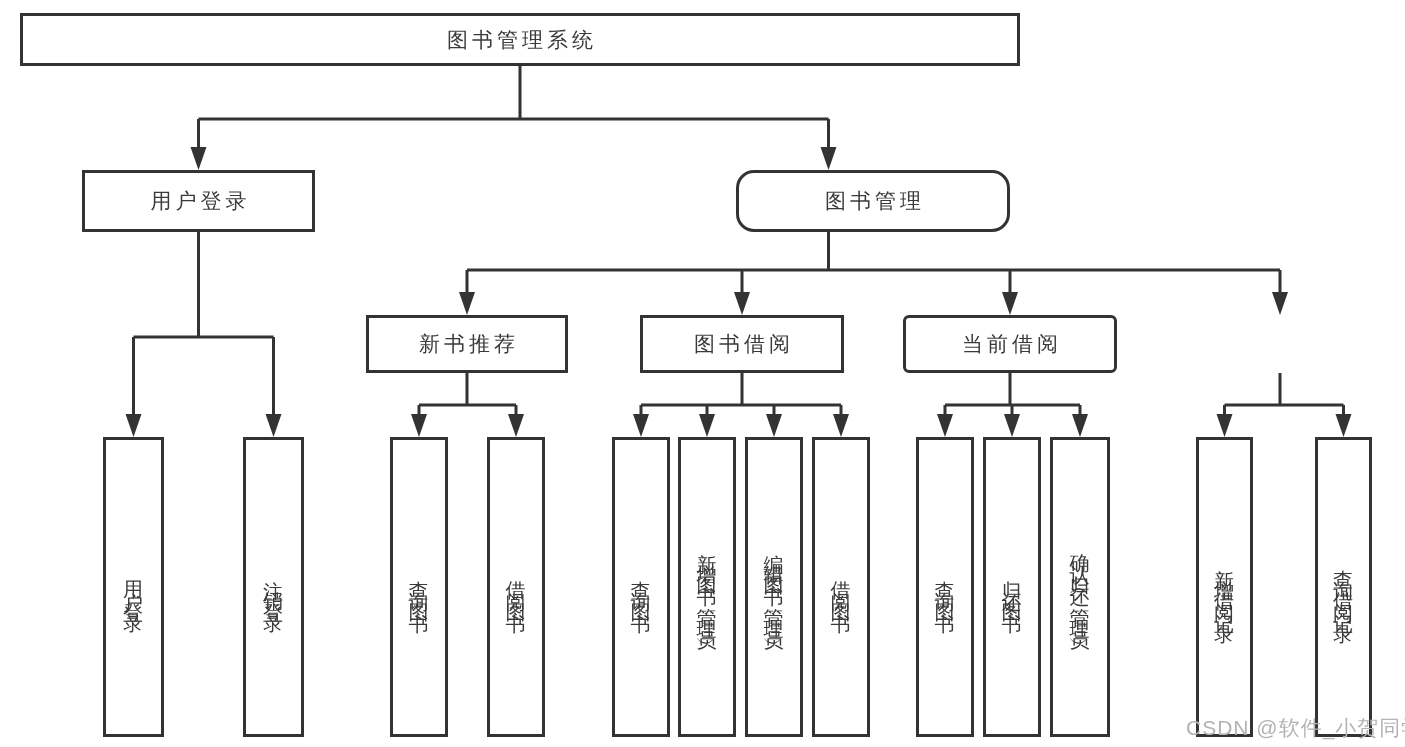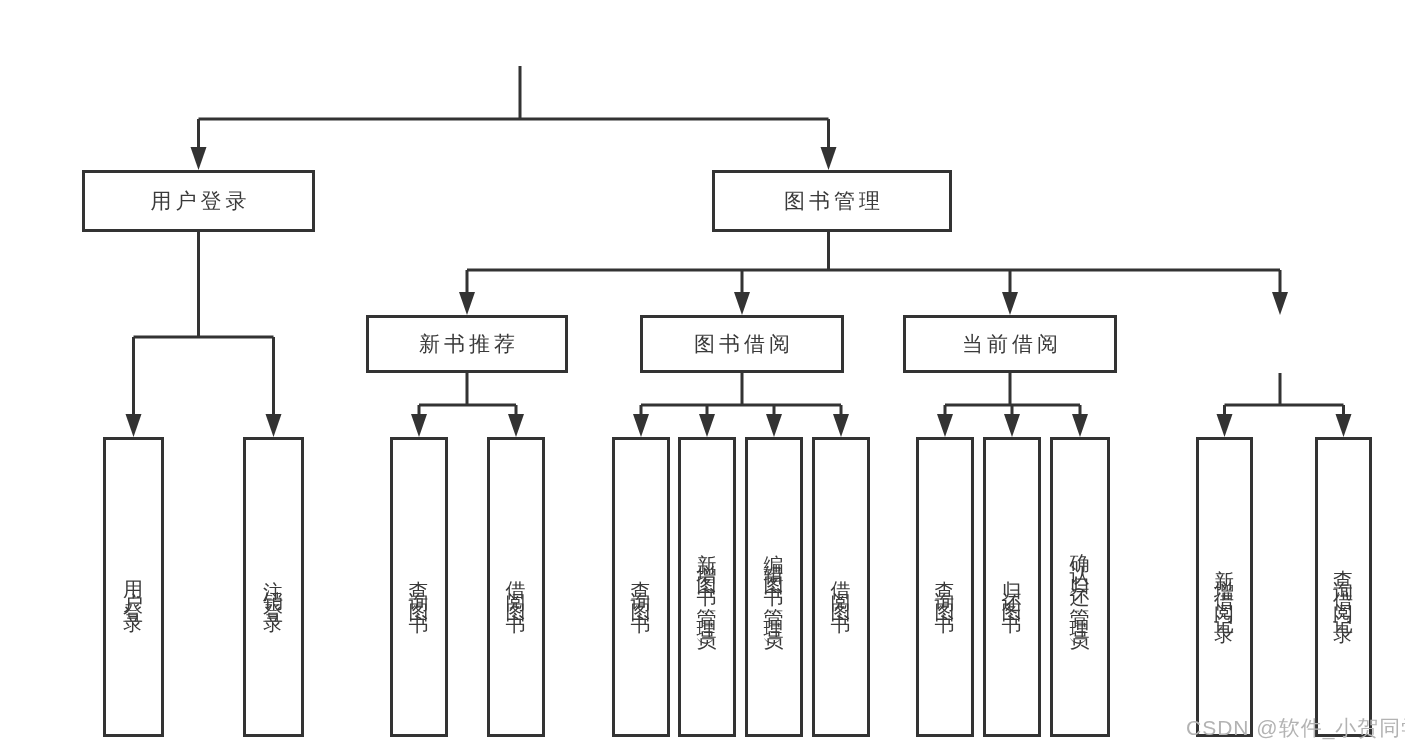--- a/index.html
+++ b/index.html
@@ -74,35 +74,38 @@
       <polygon points="1072,414 1088,414 1080,437"></polygon>
     </g>
 
     <g>
       <path d="M1280,373 V405 M1224.5,405 H1343.5 M1224.5,405 V416 M1343.5,405 V416"></path>
       <polygon points="1216.5,414 1232.5,414 1224.5,437"></polygon>
       <polygon points="1335.5,414 1351.5,414 1343.5,437"></polygon>
     </g>
   </svg>
 
+  <div class="node" style="left:20px;top:13px;width:1000px;height:53px;">
+    <span class="h-label">图书管理系统</span>
+  </div>
 
   <div class="node" style="left:82px;top:170px;width:233px;height:62px;">
     <span class="h-label">用户登录</span>
   </div>
-  <div class="node" style="left:712px;top:170px;width:240px;height:62px;">
+  <div class="node" style="left:736px;top:170px;width:274px;height:62px;border-radius:18px;">
     <span class="h-label">图书管理</span>
   </div>
 
   <div class="node" style="left:366px;top:315px;width:202px;height:58px;">
     <span class="h-label">新书推荐</span>
   </div>
   <div class="node" style="left:640px;top:315px;width:204px;height:58px;">
     <span class="h-label">图书借阅</span>
   </div>
-  <div class="node" style="left:903px;top:315px;width:214px;height:58px;">
+  <div class="node" style="left:903px;top:315px;width:214px;height:58px;border-radius:6px;">
     <span class="h-label">当前借阅</span>
   </div>
 
   <div class="node" style="left:103px;top:437px;width:61px;height:300px;">
     <span class="v-label">用户登录</span>
   </div>
   <div class="node" style="left:243px;top:437px;width:61px;height:300px;">
     <span class="v-label">注销登录</span>
   </div>
 

